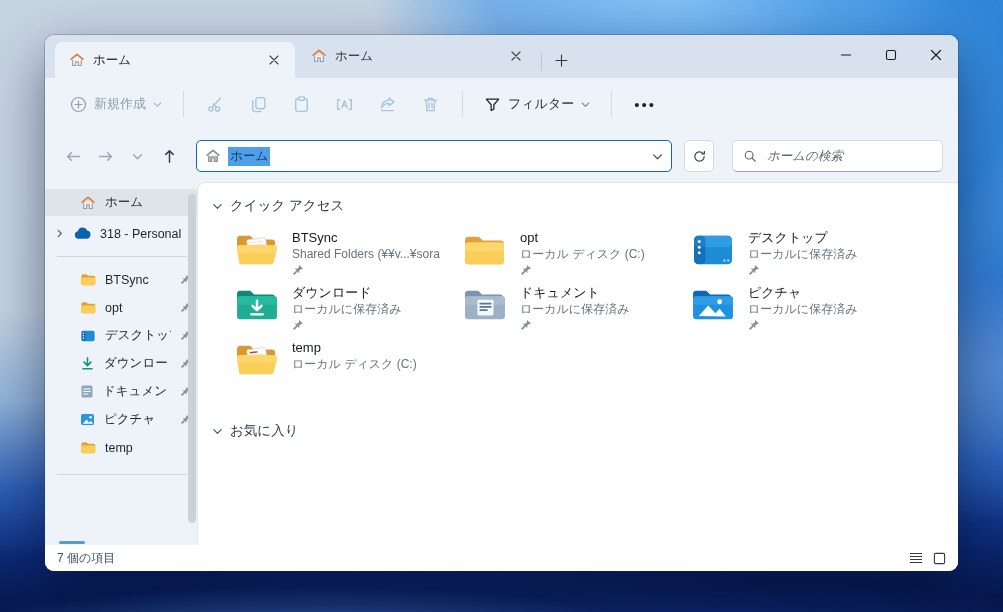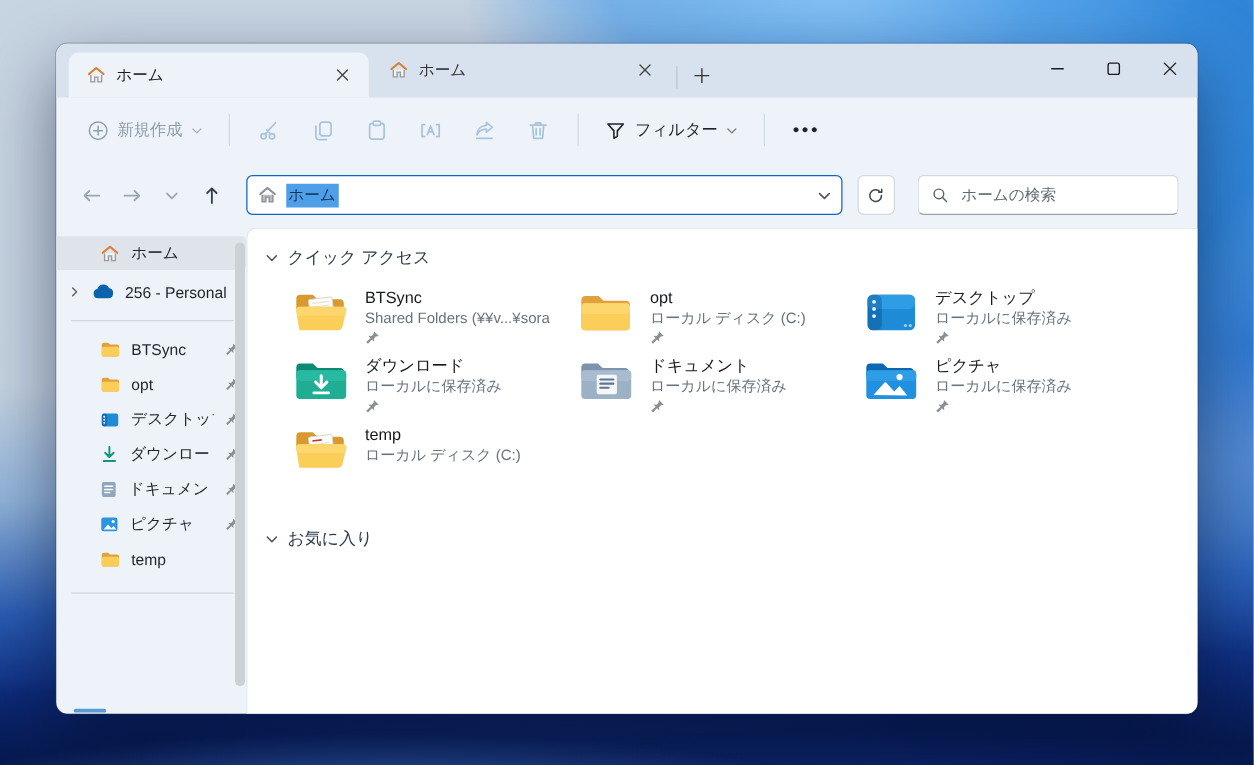--- a/index.html
+++ b/index.html
@@ -77,20 +77,21 @@
     border-radius:5px;display:flex;align-items:center;justify-content:center;color:#3a4750;margin-left:6px;
   }
   .searchbox{
     margin-left:12px;flex:1;height:32px;box-sizing:border-box;
     background:#fff;border:1px solid #d3d9df;border-bottom-color:#9aa1a8;border-radius:5px;
     display:flex;align-items:center;padding:0 10px;gap:8px;color:#5a6670;
   }
   .searchbox input{
     border:none;outline:none;flex:1;font-size:12.5px;color:#0369a1;background:transparent;
     font-family:"Liberation Sans","DejaVu Sans",sans-serif;
+    font-style:italic;
   }
   .searchbox input::placeholder{color:#5f6b74;opacity:1;}
 
   
   .contentrow{flex:1;display:flex;min-height:0;}
   .sidebar{width:152px;flex:0 0 auto;position:relative;padding-top:6px;box-sizing:border-box;}
   .sitem{height:27px;display:flex;align-items:center;gap:9px;padding:0 6px 0 14px;margin:1px 0 1px 0;font-size:12.5px;color:#1d242b;border-radius:4px;}
   .sitem .slabel{flex:1;white-space:nowrap;overflow:hidden;}
   .sitem.selected{background:#dfe4ea;}
   .sitem .sexp{width:12px;display:flex;justify-content:center;color:#555;margin-left:-6px;}
@@ -329,21 +330,21 @@
         <span class="sexp">
           <svg width="9" height="9" viewBox="0 0 10 10">
               <path d="M3.5 1.5 7 5 3.5 8.5" fill="none" stroke="#555" stroke-width="1.2" stroke-linecap="round" stroke-linejoin="round"></path>
             </svg>
         </span>
         <span>
           <svg width="17" height="13" viewBox="0 0 18 13">
               <path d="M4.6 12a4 4 0 0 1-.5-7.9A5.3 5.3 0 0 1 14 3.3a4.4 4.4 0 0 1-.8 8.7Z" fill="#0b63ad"></path>
             </svg>
         </span>
-        <span class="slabel">256 - Personal</span>
+        <span class="slabel">318 - Personal</span>
       </div>
       <div class="sdivider"></div>
 
       <div class="sitem">
         <span class="indent"></span>
         <span>
           <svg width="16" height="15" viewBox="0 0 17 15">
               <path d="M1.5 3.6c0-1 .7-1.8 1.8-1.8h3.6l1.6 1.6h5.9c1 0 1.8.8 1.8 1.8v6.6c0 1-.8 1.8-1.8 1.8H3.3c-1.1 0-1.8-.8-1.8-1.8Z" fill="#e2a23b"></path>
               <rect x="1.5" y="5.3" width="14.7" height="8.3" rx="1.7" fill="#fbce5a"></rect>
             </svg>
@@ -615,14 +616,29 @@
         <span class="schev">
           <svg width="11" height="11" viewBox="0 0 12 12">
               <path d="M2 4l4 4 4-4" fill="none" stroke="#44525e" stroke-width="1.3" stroke-linecap="round" stroke-linejoin="round"></path>
             </svg>
         </span>
         <span>お気に入り</span>
       </div>
     </div>
   </div>
 
+  <div class="statusbar">
+    <span class="sbleft">7 個の項目</span>
+    <span class="sbviews">
+      <span>
+        <svg width="14" height="12" viewBox="0 0 14 12">
+            <path d="M1 1.5h12M1 4.5h12M1 7.5h12M1 10.5h12" stroke="#2f3b45" stroke-width="1.2"></path>
+          </svg>
+      </span>
+      <span>
+        <svg width="13" height="13" viewBox="0 0 14 14">
+            <rect x="1.5" y="1.5" width="11" height="11" rx="1.5" fill="none" stroke="#2f3b45" stroke-width="1.2"></rect>
+          </svg>
+      </span>
+    </span>
+  </div>
 
 </div>
 
 </body></html>

